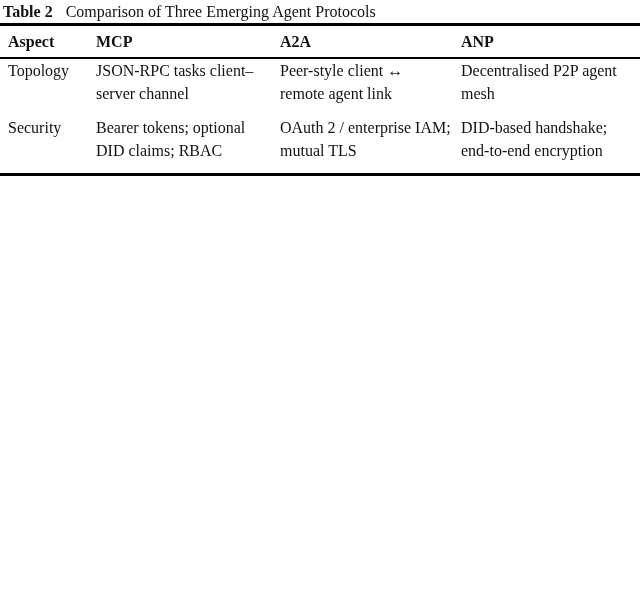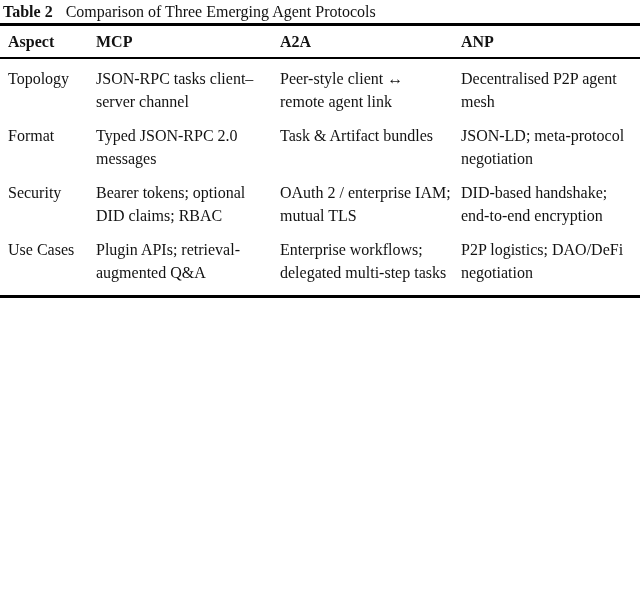--- a/index.html
+++ b/index.html
@@ -34,21 +34,21 @@
     line-height: 18px;
     border-bottom: 2px solid #000000;
     padding: 7px 8px 6px 0;
     margin-left: 33px;
   }
   .protocol-table td {
     vertical-align: top;
     line-height: 23px;
     padding: 0 10px 11px 0;
   }
-  .protocol-table tbody tr:first-child td { padding-top: 8px; }
+  .protocol-table tbody tr:first-child td { }
   .protocol-table th:first-child,
   .protocol-table td:first-child { padding-left: 8px; }
   .protocol-table th:last-child,
   .protocol-table td:last-child { padding-right: 4px; }
   .protocol-table em { font-style: italic; }
 </style>
 </head>
 <body>
 
 <div class="page">
@@ -73,33 +73,21 @@
       </tr>
     </thead>
     <tbody>
       <tr>
         <td>Topology</td>
         <td>JSON-RPC tasks client–server channel</td>
         <td>Peer-style client ↔ remote agent link</td>
         <td>Decentralised P2P agent mesh</td>
       </tr>
       <tr>
-        <td>Format</td>
-        <td>Typed JSON-RPC 2.0 messages</td>
-        <td>Task &amp; Artifact bundles</td>
-        <td>JSON-LD; meta-protocol negotiation</td>
-      </tr>
-      <tr>
         <td>Security</td>
         <td>Bearer tokens; optional DID claims; RBAC</td>
         <td>OAuth 2 / enterprise IAM; mutual TLS</td>
         <td>DID-based handshake; end-to-end encryption</td>
-      </tr>
-      <tr>
-        <td>Use Cases</td>
-        <td>Plugin APIs; retrieval-augmented Q&amp;A</td>
-        <td>Enterprise workflows; delegated multi-step tasks</td>
-        <td>P2P logistics; DAO/DeFi negotiation</td>
       </tr>
     </tbody>
   </table>
 
 </div>
 
 </body></html>

